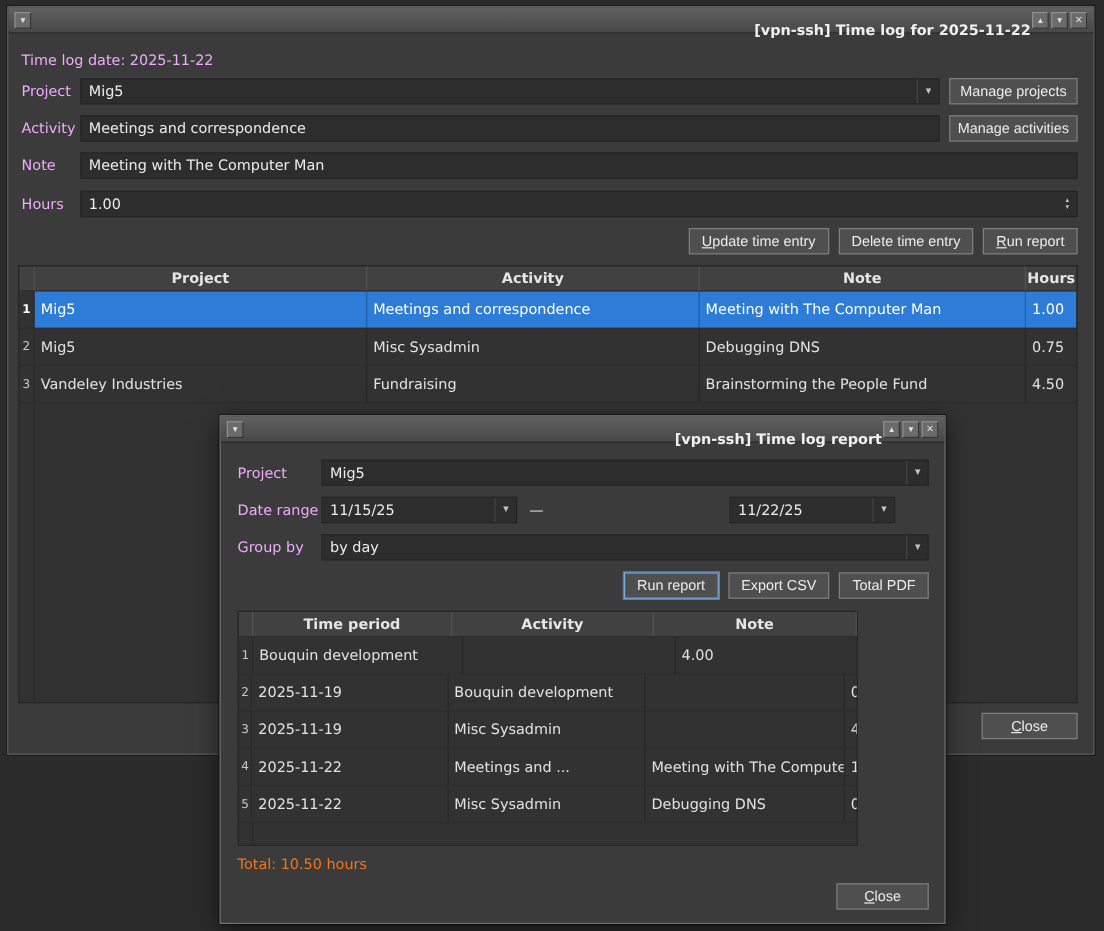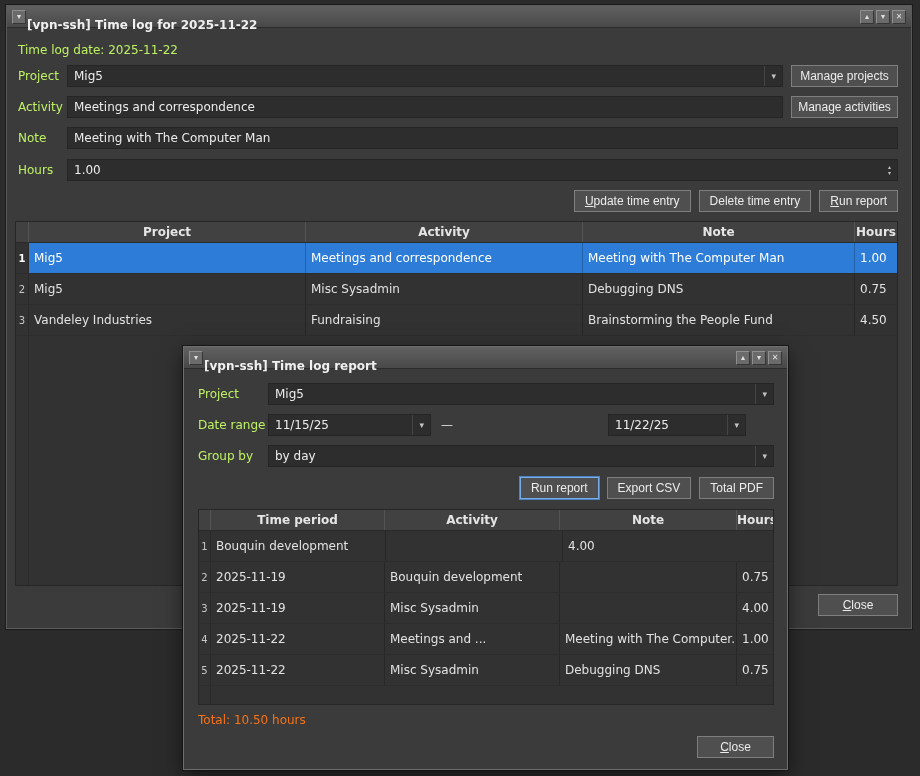--- a/index.html
+++ b/index.html
@@ -8,28 +8,28 @@
     background:#2b2b2b;
     font-family:"DejaVu Sans","Liberation Sans",sans-serif;
     font-size:12px;color:#e6e6e6;
   }
   .window{position:absolute;background:#3b3b3b;border:1px solid #5a5a5a;box-shadow:0 0 0 1px #1c1c1c;box-sizing:border-box;}
   .dialog{border:1px solid #6e6e6e;box-shadow:0 6px 20px rgba(0,0,0,.55), 0 0 0 1px #1c1c1c;}
   .titlebar{
     height:22px;background:linear-gradient(#616161,#484848);
     border-bottom:1px solid #2c2c2c;display:flex;align-items:center;padding:0 4px;box-sizing:border-box;
   }
-  .titlebar .title{flex:1;text-align:left;font-weight:bold;color:#f0f0f0;font-size:12px;
+  .titlebar .title{flex:1;text-align:right;font-weight:bold;color:#f0f0f0;font-size:12px;
     white-space:nowrap;overflow:hidden;margin-top:17px;}
   .tb-btn{
     width:14px;height:14px;margin:0 1px;background:#6b6b6b;color:#e0e0e0;
     border:1px solid;border-color:#8f8f8f #353535 #353535 #8f8f8f;
     font-size:8px;line-height:12px;text-align:center;box-sizing:border-box;flex:0 0 auto;
   }
-  .lbl{position:absolute;height:22px;line-height:22px;color:#bef264;white-space:nowrap;}
+  .lbl{position:absolute;height:22px;line-height:22px;color:#f0abfc;white-space:nowrap;}
   .field{
     position:absolute;height:22px;box-sizing:border-box;background:#2d2d2d;
     border:1px solid #252525;display:flex;align-items:center;padding:0 6px;color:#ececec;
     white-space:nowrap;overflow:hidden;
   }
   .combo .arrow{margin-left:auto;color:#c3c3c3;font-size:9px;padding-left:6px;border-left:1px solid #454545;
     height:100%;display:flex;align-items:center;flex:0 0 auto;}
   .spin{margin-left:auto;display:flex;flex-direction:column;justify-content:center;color:#bdbdbd;
     font-size:6px;line-height:6px;flex:0 0 auto;}
   .btn{
@@ -180,21 +180,21 @@
     <span>by day</span>
     <span class="arrow">▾</span>
   </div>
 
   <div class="action-row" style="top:130px;left:84px;right:13px;">
     <button class="btn focused">Run report</button>
     <button class="btn">Export CSV</button>
     <button class="btn">Total PDF</button>
   </div>
 
-  <div class="table" style="left:14px;top:162px;width:576px;height:196px;">
+  <div class="table" style="left:14px;top:162px;width:517px;height:196px;">
     <div class="thead">
       <div class="th rw-c0"></div>
       <div class="th rw-c1">Time period</div>
       <div class="th rw-c2">Activity</div>
       <div class="th rw-c3">Note</div>
       <div class="th rw-c4">Hours</div>
     </div>
     <div class="trow">
       <div class="num-cell rw-c0">1</div>
       <div class="td rw-c2">Bouquin development</div>

